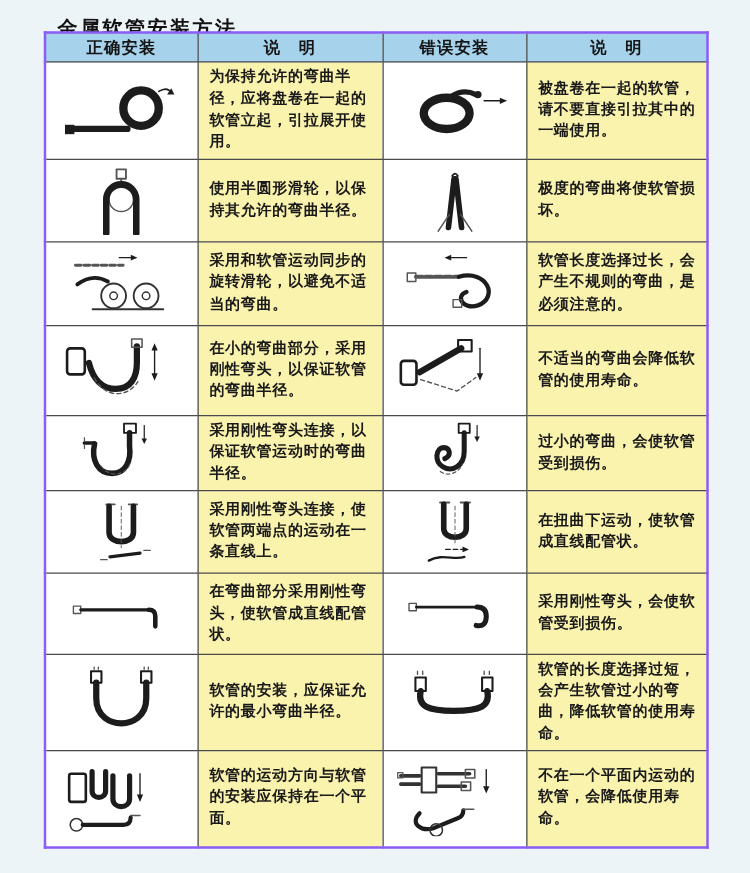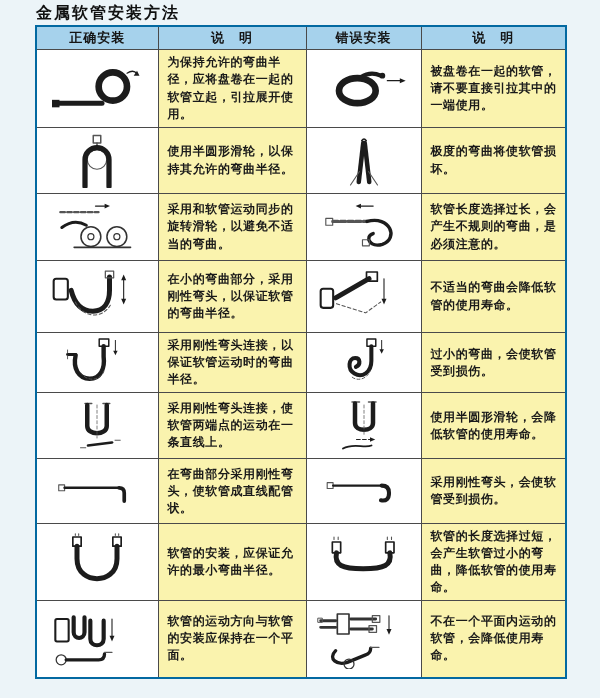--- a/index.html
+++ b/index.html
@@ -4,30 +4,31 @@
 <style>
   html,body{margin:0;padding:0;}
   body{
     width:600px;height:698px;overflow:hidden;
     background:#ecf4f8;
     font-family:"Liberation Sans","DejaVu Sans",sans-serif;
     color:#1c1c1c;
   }
   .page{position:relative;width:600px;height:698px;}
   .title{
-    margin:1px;position:absolute;left:35px;top:2px;
+    margin:11px;position:absolute;left:35px;top:2px;
     font-size:16px;font-weight:900;letter-spacing:2px;
     font-family:"DejaVu Serif","Liberation Serif",serif;
     color:#111;
   }
   table.install{
     position:absolute;left:35px;top:25px;
     width:530px;border-collapse:collapse;
-    border:2px solid #0369a1;
+    border:2px solid #8b5cf6;
     table-layout:fixed;
+    font-family:Liberation Mono, monospace;
   }
   table.install th, table.install td{
     border:1px solid #4a4a4a;
     padding:0;
   }
   th.hdr{
     background:#a6d2ec;
     height:22px;
     font-size:13px;font-weight:bold;
     letter-spacing:1px;
@@ -230,21 +231,21 @@
             <svg class="illus" width="106" height="54" viewBox="0 0 120 72" preserveAspectRatio="xMidYMid meet" fill="none" stroke-linecap="round" stroke-linejoin="round">
               <path d="M44 4 h10 M66 4 h10" stroke="#555" stroke-width="2"></path>
               <path d="M48 6 V32 C48 44 72 44 72 32 V6" fill="none" stroke="#1c1c1c" stroke-width="6"></path>
               <line x1="60" y1="8" x2="60" y2="48" stroke="#555" stroke-width="1" stroke-dasharray="4 3"></line>
               <path d="M50 54 h18" stroke="#1c1c1c" stroke-width="1.3" stroke-dasharray="5 3"></path>
               <path d="M68 51 l7 3 -7 3 z" fill="#1c1c1c"></path>
               <path d="M32 66 C46 58 60 66 70 62" fill="none" stroke="#1c1c1c" stroke-width="2.5"></path>
             </svg>
           </td>
           <td class="desc-cell">
-            <span class="txt">使用半圆形滑轮，会降低软管的使用寿命。</span>
+            <span class="txt">在扭曲下运动，使软管成直线配管状。</span>
           </td>
         </tr>
         <tr style="height: 65px;">
           <td class="img-cell">
             <svg class="illus" width="106" height="53" viewBox="0 0 120 72" preserveAspectRatio="xMidYMid meet" fill="none" stroke-linecap="round" stroke-linejoin="round">
               <rect x="8" y="27" width="8" height="8" fill="none" stroke="#555" stroke-width="1.5"></rect>
               <path d="M16 31 H90" stroke="#1c1c1c" stroke-width="3.5"></path>
               <path d="M90 31 Q97 31 97 38 V49" fill="none" stroke="#1c1c1c" stroke-width="5"></path>
             </svg>
           </td>

